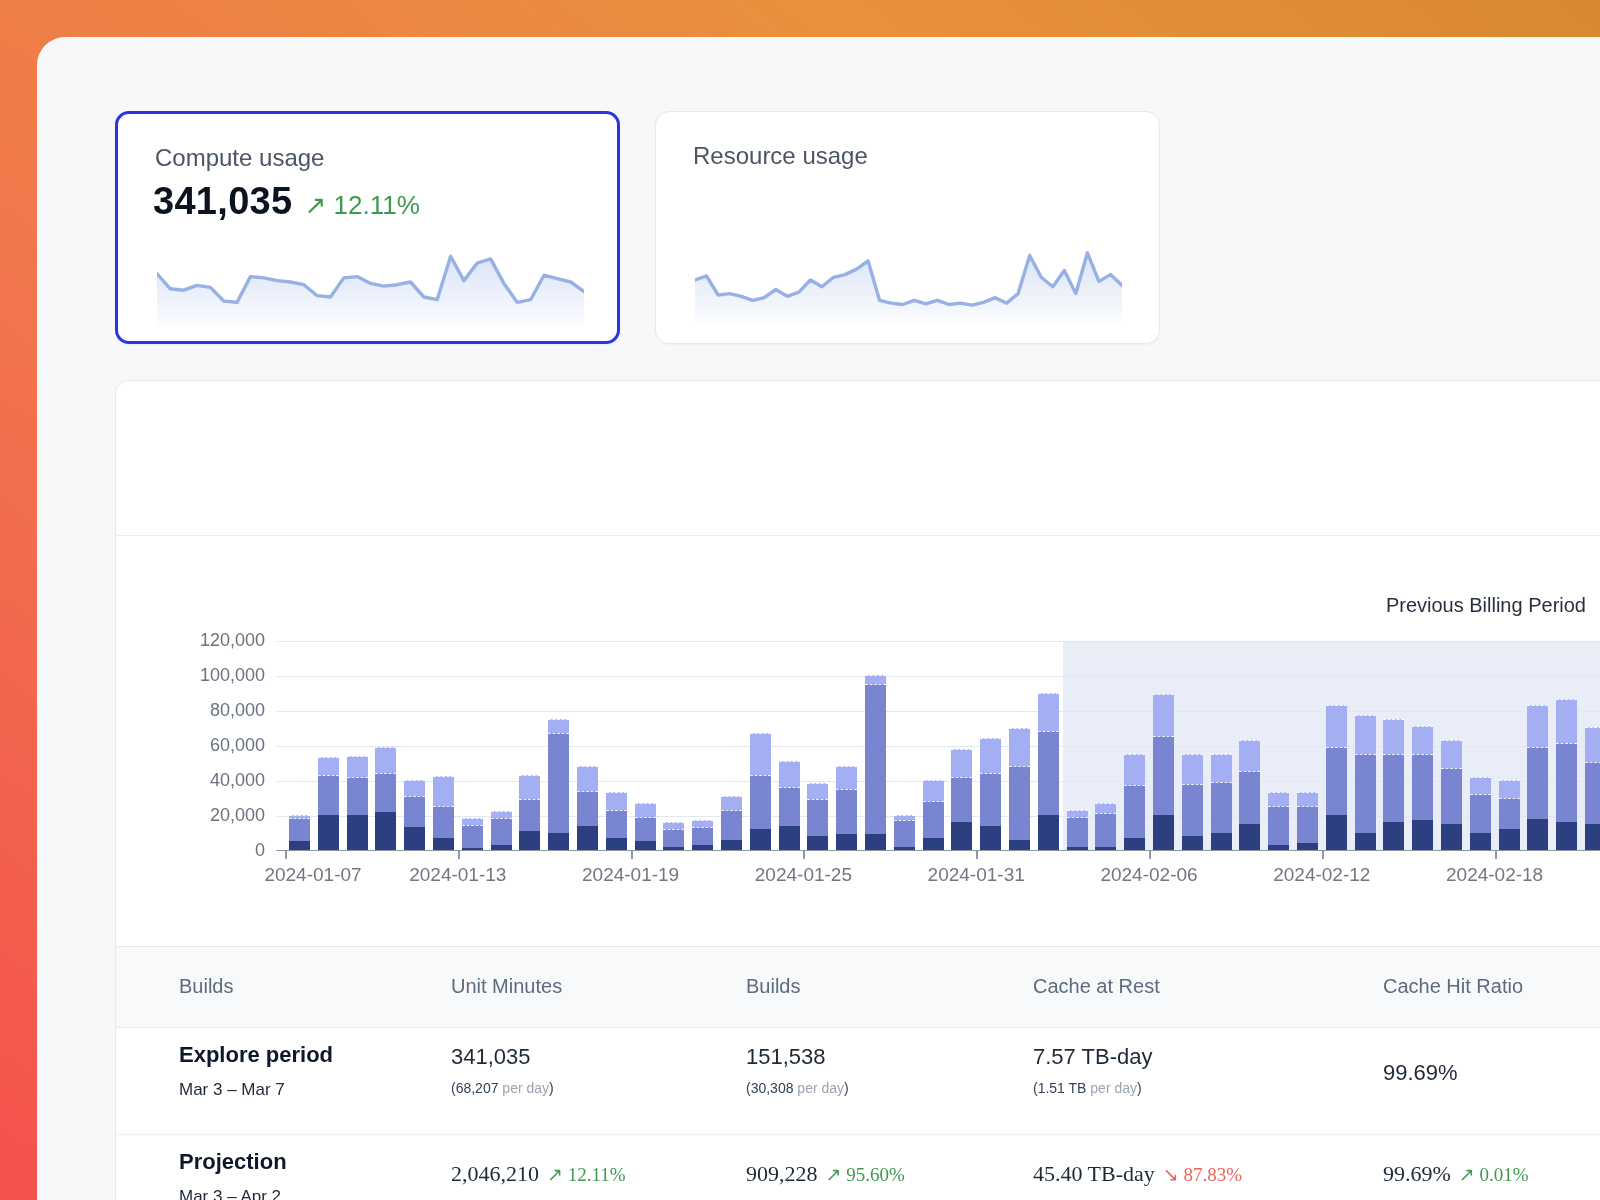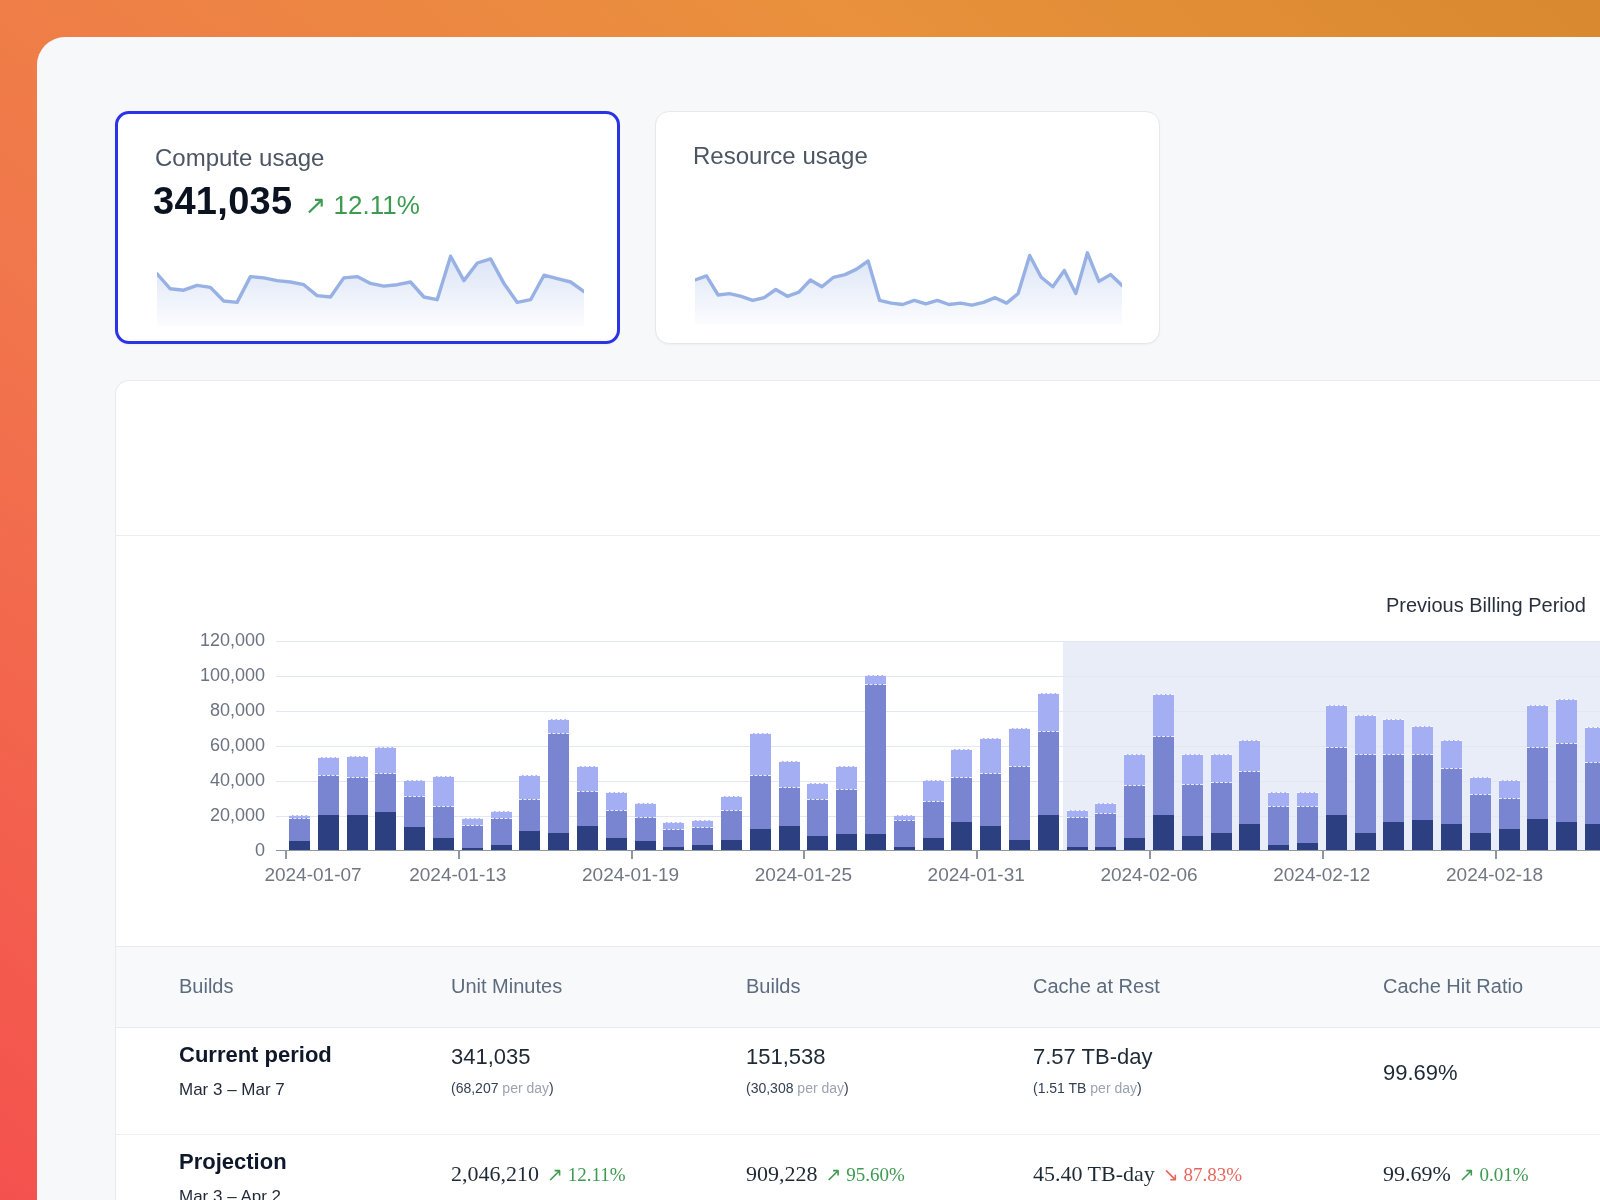--- a/index.html
+++ b/index.html
@@ -381,21 +381,21 @@
 
     <div class="tbl-header">
       <div class="th c1">Builds</div>
       <div class="th c2">Unit Minutes</div>
       <div class="th c3">Builds</div>
       <div class="th c4">Cache at Rest</div>
       <div class="th c5">Cache Hit Ratio</div>
     </div>
 
     <div class="tbl-row" id="row-current">
-      <div class="row-label c1">Current period</div>
+      <div class="row-label c1">Explore period</div>
       <div class="row-range c1">Mar 3 – Mar 7</div>
       <div class="cell-main c2">341,035</div>
       <div class="cell-sub c2"><span>(68,207</span><span class="muted"> per day</span><span>)</span></div>
       <div class="cell-main c3">151,538</div>
       <div class="cell-sub c3"><span>(30,308</span><span class="muted"> per day</span><span>)</span></div>
       <div class="cell-main c4">7.57 TB-day</div>
       <div class="cell-sub c4"><span>(1.51 TB</span><span class="muted"> per day</span><span>)</span></div>
       <div class="cell-main cell-mid c5">99.69%</div>
     </div>
 

